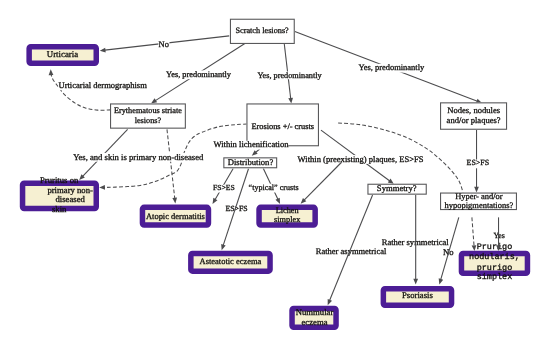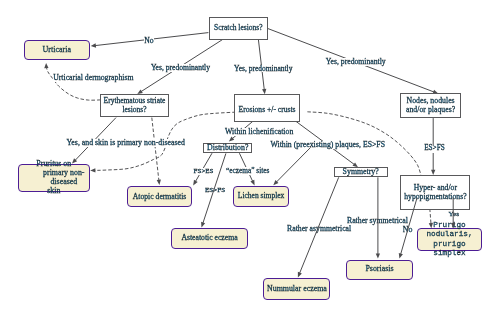--- a/index.html
+++ b/index.html
@@ -1,26 +1,26 @@
 <!DOCTYPE html>
 <html><head>
 <meta charset="utf-8">
 <title>Pruritus diagnostic flowchart</title>
 <style>
   html,body{margin:0;padding:0;background:#ffffff;}
   #chart{position:relative;width:500px;height:318px;overflow:hidden;background:#ffffff;
-         font-family:"Liberation Serif","DejaVu Serif",serif;color:#0369a1;
+         font-family:"Liberation Serif","DejaVu Serif",serif;color:#000000;
          -webkit-text-stroke:0.28px #1f1d1a;}
   #edges,#edges-top{position:absolute;left:0;top:0;width:500px;height:318px;pointer-events:none;}
   #edges-top{z-index:5;}
   .node{position:absolute;box-sizing:border-box;display:flex;align-items:center;
         justify-content:center;text-align:center;line-height:1.1;}
   .node span{display:block;}
   .decision{background:#ffffff;border:1px solid #59595b;border-radius:0;}
-  .terminal{background:#f6f0d2;border:1px solid #4c1d95;border-radius:4px;justify-content:center;}
+  .terminal{background:#f6f0d2;border:5px solid #4c1d95;border-radius:4px;justify-content:center;}
   .elabel{position:absolute;white-space:nowrap;background:#ffffff;line-height:1.05;}
 </style>
 </head>
 <body>
 
 <div id="chart">
   <svg id="edges" viewBox="0 0 500 318" width="500" height="318">
       <g>
         <path d="M208.4,32.6 L93.28306448160752,45.803726673732356" fill="none" stroke="#4c4c4e" stroke-width="1.0"></path>
         <path d="M90.7,46.1 L95.62,43.37 L96.11,47.64 Z" fill="#4c4c4e"></path>
@@ -112,21 +112,21 @@
     </div>
     <div class="node terminal" style="left: 23.8px; top: 39.8px; width: 66px; height: 20.5px; font-size: 8px;">
       <span>Urticaria</span>
     </div>
     <div class="node decision" style="left: 100.4px; top: 94.1px; width: 68.2px; height: 23px; font-size: 7.5px; line-height: 1.18;">
       <span>
         <span style="display: block;">Erythematous striate</span>
         <span style="display: block;">lesions?</span>
       </span>
     </div>
-    <div class="node decision" style="left: 234px; top: 94.2px; width: 66.1px; height: 28px; font-size: 7.6px; padding-top: 3px;">
+    <div class="node decision" style="left: 224px; top: 94.2px; width: 66.1px; height: 39px; font-size: 7.6px; padding-top: 3px;">
       <span>Erosions +/- crusts</span>
     </div>
     <div class="node decision" style="left: 400.1px; top: 93.3px; width: 61px; height: 24.6px; font-size: 7.8px; line-height: 1.12;">
       <span>
         <span style="display: block;">Nodes, nodules</span>
         <span style="display: block;">and/or plaques?</span>
       </span>
     </div>
     <div class="node terminal" style="left: 17.6px; top: 164px; width: 72.4px; height: 27.6px; font-size: 7.9px; line-height: 1.12;">
       <span>
@@ -140,50 +140,50 @@
     </div>
     <div class="node terminal" style="left: 126.7px; top: 186.1px; width: 65.6px; height: 21.4px; font-size: 7.7px;">
       <span>Atopic dermatitis</span>
     </div>
     <div class="node terminal" style="left: 233.4px; top: 186.1px; width: 55.4px; height: 20.5px; font-size: 7.52px;">
       <span>Lichen simplex</span>
     </div>
     <div class="node terminal" style="left: 171px; top: 228px; width: 77px; height: 20.6px; font-size: 7.7px;">
       <span>Asteatotic eczema</span>
     </div>
-    <div class="node terminal" style="left: 263.4px; top: 278px; width: 67px; height: 22px; font-size: 7.9px;">
+    <div class="node terminal" style="left: 263.4px; top: 278px; width: 45px; height: 22px; font-size: 7.9px;">
       <span>Nummular eczema</span>
     </div>
     <div class="node decision" style="left: 333.7px; top: 167.3px; width: 54px; height: 9.8px; font-size: 7.85px;">
       <span>Symmetry?</span>
     </div>
     <div class="node terminal" style="left: 346px; top: 259.6px; width: 67px; height: 20.4px; font-size: 7.9px;">
       <span>Psoriasis</span>
     </div>
-    <div class="node decision" style="left: 400.4px; top: 175.4px; width: 70px; height: 35px; font-size: 7.7px; line-height: 1.15;">
+    <div class="node decision" style="left: 400.4px; top: 175.4px; width: 70px; height: 16px; font-size: 7.7px; line-height: 1.15;">
       <span>
         <span style="display: block;">Hyper- and/or</span>
         <span style="display: block;">hypopigmentations?</span>
       </span>
     </div>
     <div class="node terminal" style="left: 417px; top: 228.4px; width: 65px; height: 22.6px; font-size: 7.7px; line-height: 1.22; font-family: Liberation Mono, monospace;">
       <span>
         <span style="display: block;">Prurigo nodularis,</span>
         <span style="display: block;">prurigo simplex</span>
       </span>
     </div>
     <div class="elabel" style="left: 144.2px; top: 37.2px; font-size: 7.7px;">No</div>
     <div class="elabel" style="left: 150.9px; top: 64px; font-size: 7.6px;">Yes, predominantly</div>
     <div class="elabel" style="left: 234px; top: 64.6px; font-size: 7.5px;">Yes, predominantly</div>
     <div class="elabel" style="left: 325.8px; top: 57.8px; font-size: 7.7px;">Yes, predominantly</div>
     <div class="elabel" style="left: 53.2px; top: 73.5px; font-size: 7.76px;">Urticarial dermographism</div>
     <div class="elabel" style="left: 30.5px; top: 138.5px; font-size: 7.83px; margin-left: 36px;">Yes, and skin is primary non-diseased</div>
-    <div class="elabel" style="left: 225px; top: 127.9px; font-size: 7.8px;">Within lichenification</div>
+    <div class="elabel" style="left: 194px; top: 127.9px; font-size: 7.8px;">Within lichenification</div>
     <div class="elabel" style="left: 270.5px; top: 140.5px; font-size: 7.77px;">Within (preexisting) plaques, ES&gt;FS</div>
     <div class="elabel" style="left: 193.6px; top: 167.5px; font-size: 7px;">FS&gt;ES</div>
-    <div class="elabel" style="left: 226px; top: 167.2px; font-size: 7.33px;">“eczema” sites</div>
+    <div class="elabel" style="left: 226px; top: 167.2px; font-size: 7.33px;">“typical” crusts</div>
     <div class="elabel" style="left: 204.9px; top: 186.8px; font-size: 7.14px;">ES&gt;FS</div>
     <div class="elabel" style="left: 424.2px; top: 145px; font-size: 7.2px;">ES&gt;FS</div>
     <div class="elabel" style="left: 287.1px; top: 224.5px; font-size: 7.73px;">Rather asymmetrical</div>
     <div class="elabel" style="left: 347px; top: 216.7px; font-size: 7.75px;">Rather symmetrical</div>
     <div class="elabel" style="left: 402.8px; top: 226px; font-size: 7.9px;">No</div>
     <div class="elabel" style="left: 448.6px; top: 210.6px; font-size: 7.14px;">Yes</div>
   </div>
 
 </body></html>

